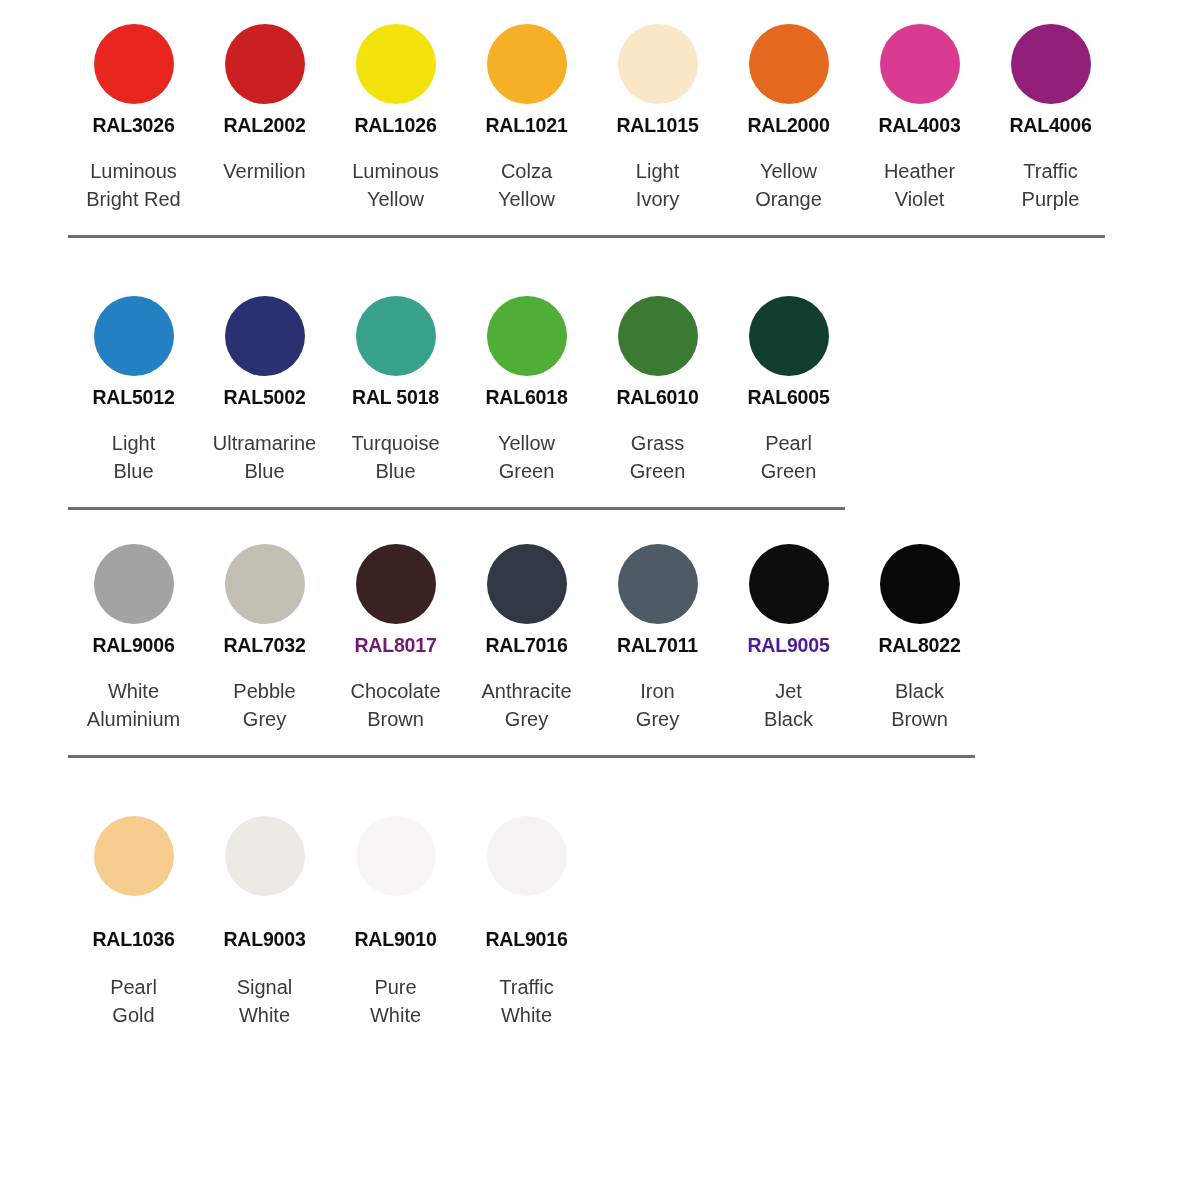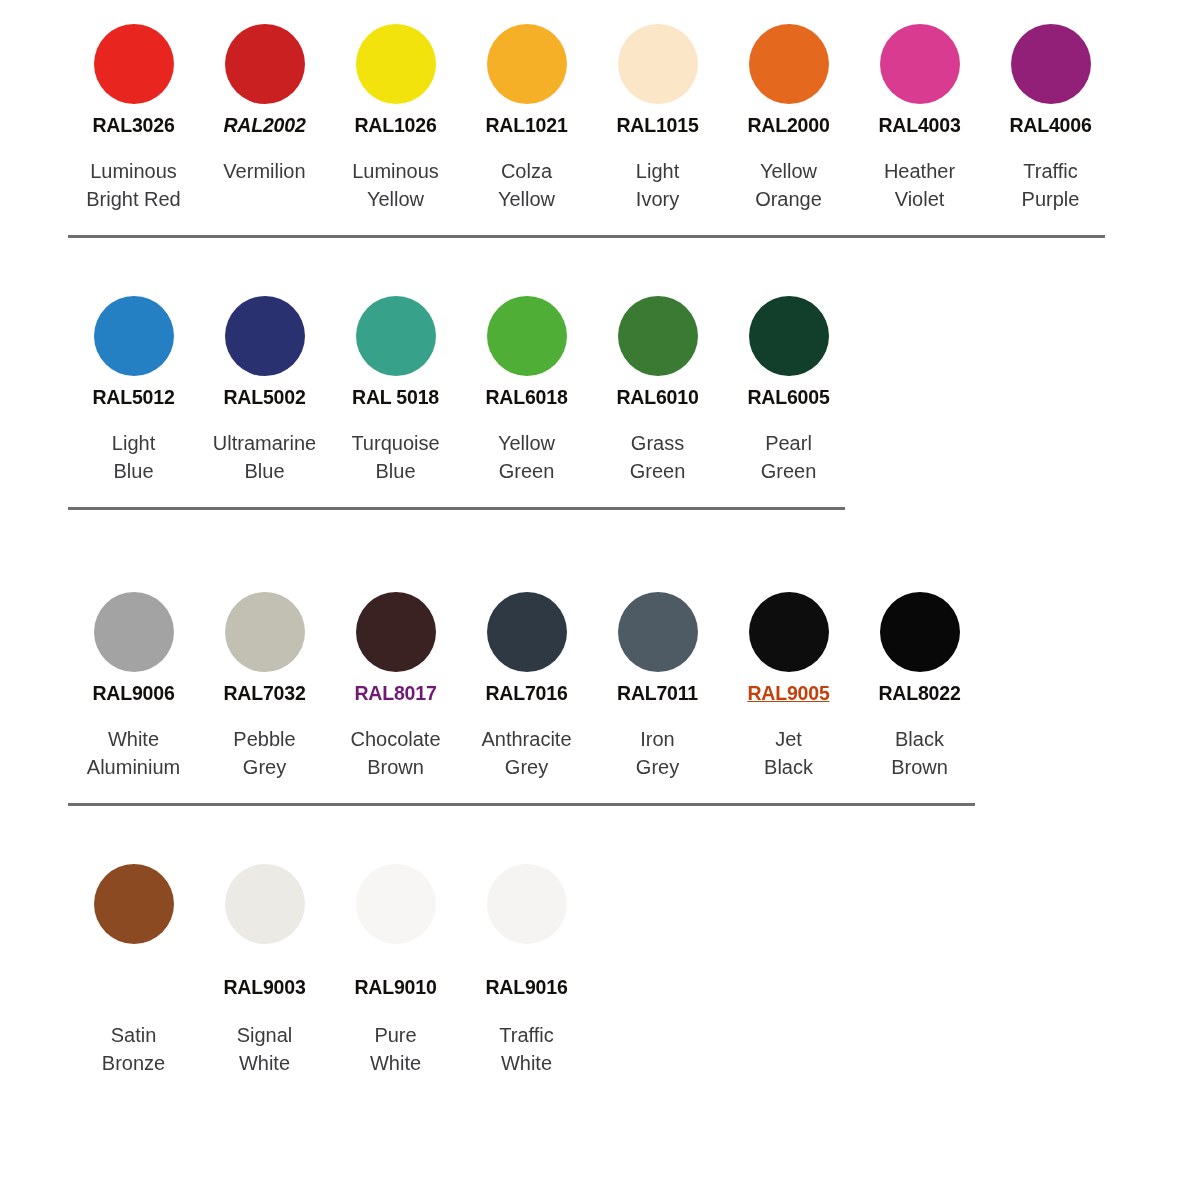--- a/index.html
+++ b/index.html
@@ -84,21 +84,21 @@
     margin-left: 0;
   }
 
   
   #row-1 { padding-top: 16px; }
   #row-1 .rule { margin-top: 22px; width: 1037px; }
 
   #row-2 { padding-top: 50px; }
   #row-2 .rule { margin-top: 22px; width: 777px; }
 
-  #row-3 { padding-top: 74px; }
+  #row-3 { padding-top: 26px; }
   #row-3 .rule { margin-top: 22px; width: 907px; }
 
   #row-4 { padding-top: 50px; }
 
   
   #row-4 .code { margin-top: 22px; }
   #row-4 .name { margin-top: 21px; }
 </style>
 </head>
 <body style="background: rgb(255, 255, 255);">
@@ -114,21 +114,21 @@
           <div class="code" style="color: rgb(18, 16, 12);">RAL3026</div>
           <div class="name" style="color: rgb(59, 59, 61);">
             <div>Luminous</div>
             <div>Bright Red</div>
           </div>
         </div>
         <div class="cell">
           <div class="swatch-wrap">
             <span class="swatch" style="background: rgb(203, 32, 33);"></span>
           </div>
-          <div class="code" style="color: rgb(18, 16, 12); font-style: italic;">RAL2002</div>
+          <div class="code" style="color: rgb(18, 16, 12);">RAL2002</div>
           <div class="name" style="color: rgb(59, 59, 61);">
             <div>Vermilion</div>
             <div></div>
           </div>
         </div>
         <div class="cell">
           <div class="swatch-wrap">
             <span class="swatch" style="background: rgb(243, 227, 12);"></span>
           </div>
           <div class="code" style="color: rgb(18, 16, 12);">RAL1026</div>
@@ -304,21 +304,21 @@
           <div class="code" style="color: rgb(18, 16, 12);">RAL7011</div>
           <div class="name" style="color: rgb(59, 59, 61);">
             <div>Iron</div>
             <div>Grey</div>
           </div>
         </div>
         <div class="cell">
           <div class="swatch-wrap">
             <span class="swatch" style="background: rgb(13, 13, 13);"></span>
           </div>
-          <div class="code" style="color: #c2410c; text-decoration: underline;">RAL9005</div>
+          <div class="code" style="color: #4c1d95;">RAL9005</div>
           <div class="name" style="color: rgb(59, 59, 61);">
             <div>Jet</div>
             <div>Black</div>
           </div>
         </div>
         <div class="cell">
           <div class="swatch-wrap">
             <span class="swatch" style="background: rgb(8, 8, 8);"></span>
           </div>
           <div class="code" style="color: rgb(18, 16, 12);">RAL8022</div>
@@ -327,26 +327,26 @@
             <div>Brown</div>
           </div>
         </div>
       </div>
       <div class="rule" style="width: 907px; background: rgb(110, 111, 113);"></div>
     </div>
     <div class="row" id="row-4">
       <div class="cells">
         <div class="cell">
           <div class="swatch-wrap">
-            <span class="swatch" style="background: rgb(139, 74, 34);"></span>
-          </div>
-          <div class="code" style="color: rgb(18, 16, 12);"></div>
-          <div class="name" style="color: rgb(59, 59, 61);">
-            <div>Satin</div>
-            <div>Bronze</div>
+            <span class="swatch" style="background: rgb(247, 205, 143);"></span>
+          </div>
+          <div class="code" style="color: rgb(18, 16, 12);">RAL1036</div>
+          <div class="name" style="color: rgb(59, 59, 61);">
+            <div>Pearl</div>
+            <div>Gold</div>
           </div>
         </div>
         <div class="cell">
           <div class="swatch-wrap">
             <span class="swatch" style="background: rgb(236, 234, 228);"></span>
           </div>
           <div class="code" style="color: rgb(18, 16, 12); text-align: center;">RAL9003</div>
           <div class="name" style="color: rgb(59, 59, 61);">
             <div>Signal</div>
             <div>White</div>

